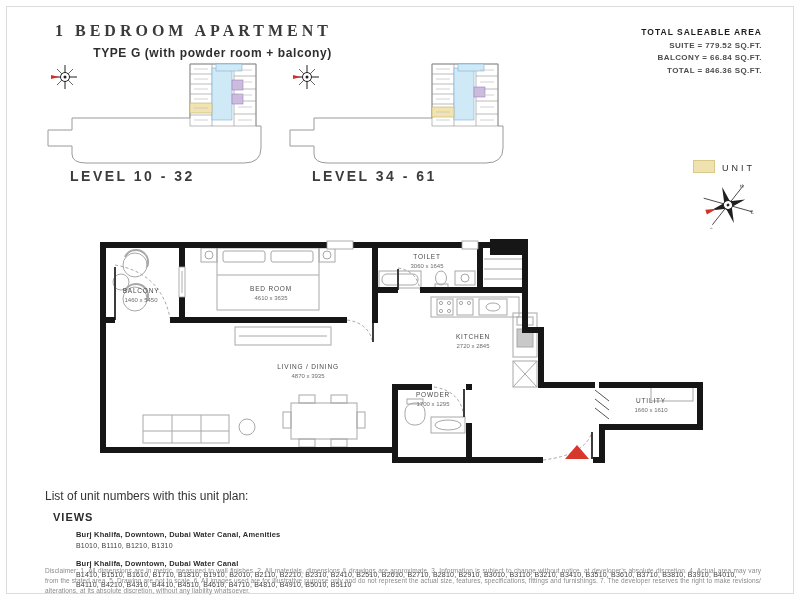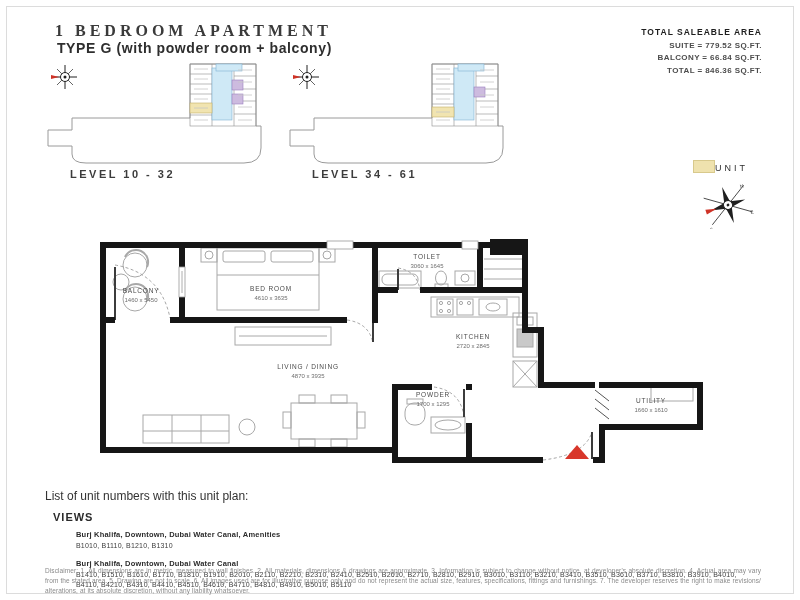--- a/index.html
+++ b/index.html
@@ -6,36 +6,36 @@
   body{
     width:800px;height:600px;background:#ffffff;position:relative;
     font-family:"Liberation Sans",sans-serif;color:#333;overflow:hidden;
   }
   .page-frame{position:absolute;inset:6px;border:1px solid #dcdcdc;pointer-events:none;}
 
   
   .hdr-left{position:absolute;left:55px;top:22px;text-align:right;}
   .hdr-title{font-family:"Liberation Serif",serif;font-size:16px;font-weight:bold;
     letter-spacing:4px;color:#3a3a3a;}
-  .hdr-sub{font-size:14px;font-weight:bold;letter-spacing:.6px;color:#2e2e2e;}
+  .hdr-sub{font-size:12px;font-weight:bold;letter-spacing:.6px;color:#2e2e2e;margin-top:6px;}
   .hdr-right{position:absolute;right:38px;top:26px;text-align:right;line-height:1.6;}
   .area-head{font-size:8.5px;font-weight:bold;letter-spacing:1px;color:#1e1e1e;}
   .area-line{font-size:8px;font-weight:bold;color:#4c4c4c;letter-spacing:.4px;}
 
   
   .keyplan{position:absolute;width:230px;height:120px;}
   .kp1{left:40px;top:60px;} .kp2{left:282px;top:60px;}
   .kp-compass{position:absolute;left:10px;top:2px;}
-  .kp-label{position:absolute;left:14px;top:108px;font-size:11px;font-weight:bold;
+  .kp-label{position:absolute;left:14px;top:108px;font-size:14px;font-weight:bold;
     letter-spacing:2.5px;color:#3c3c3c;padding-left:16px;}
   .kp-svg{position:absolute;left:0;top:0;}
 
   
   .legend{position:absolute;left:693px;top:160px;width:80px;}
-  .legend-row{display:flex;align-items:flex-end;}
+  .legend-row{display:flex;align-items:flex-end;gap:7px;}
   .swatch{width:20px;height:11px;background:#efe2ae;border:1px solid #d8c98c;}
   .legend-text{font-size:9px;letter-spacing:3px;color:#2d2d2d;}
   .rose{margin-top:8px;margin-left:8px;}
 
   
   .plan{position:absolute;left:95px;top:235px;width:620px;height:235px;}
   .room-label{position:absolute;transform:translate(-50%,-50%);text-align:center;
     white-space:nowrap;line-height:1.35;}
   .room-name{font-size:6.5px;letter-spacing:.8px;color:#4a4a4a;display:block;}
   .room-dims{font-size:6px;color:#6e6e6e;display:block;}

